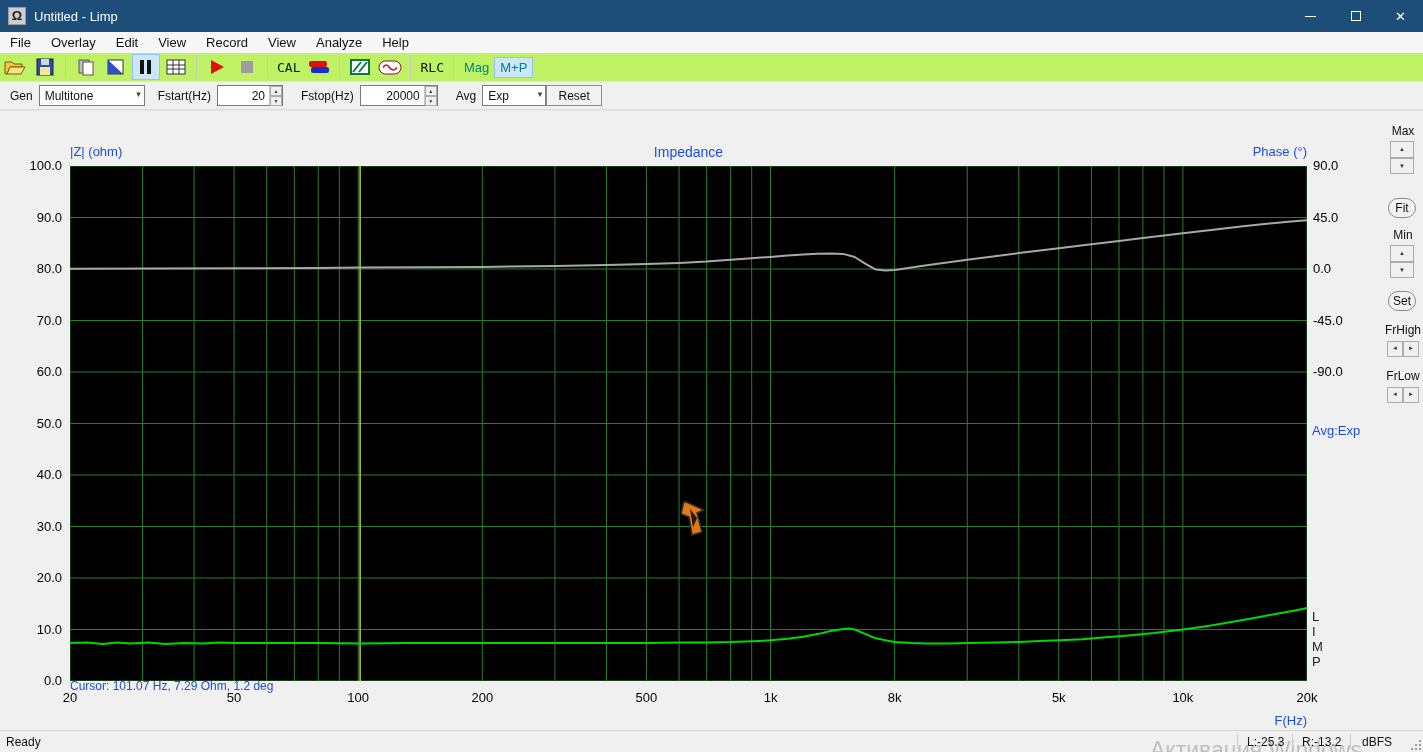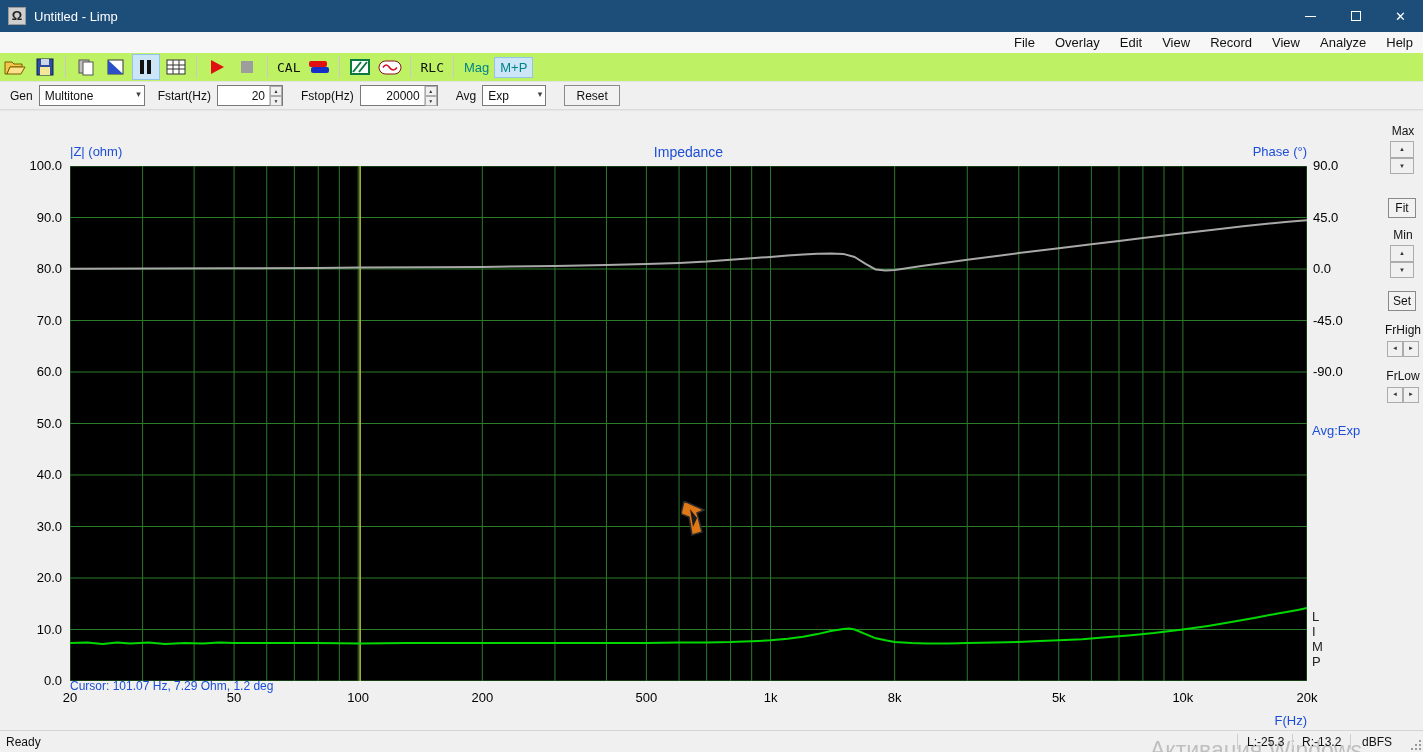--- a/index.html
+++ b/index.html
@@ -13,21 +13,21 @@
   .app-icon { width:18px; height:18px; margin-left:8px; background:#cfcfcf; border:1px solid #9a9a9a;
               color:#222; font-size:13px; line-height:16px; text-align:center; font-weight:bold; }
   .title-text { margin-left:8px; font-size:13px; }
   .winbtns { position:absolute; right:0; top:0; height:32px; display:flex; }
   .winbtn { width:45px; height:32px; display:flex; align-items:center; justify-content:center; color:#fff; font-size:13px; }
   .glyph-min { display:block; width:11px; height:1px; background:#fff; }
   .glyph-max { display:block; width:10px; height:10px; border:1px solid #fff; }
 
   
   .menubar { position:absolute; left:0; top:32px; width:1423px; height:21px; background:#f7f7f7;
-             display:flex; align-items:center; font-size:13px; color:#111;justify-content:flex-end; }
+             display:flex; align-items:center; font-size:13px; color:#111; }
   .menu-item { padding:2px 10px; }
 
   
   .toolbar { position:absolute; left:0; top:53px; width:1423px; height:29px; background:#bef264;
              border-bottom:1px solid #e3e3e3; display:flex; align-items:center; }
   .tbtn { width:28px; height:26px; margin:0 1px; display:flex; align-items:center; justify-content:center; }
   .tbtn.pressed { background:#cde6f7; border:1px solid #92c3e9; }
   .tsep { width:1px; height:22px; background:#c9c9c9; margin:0 5px; }
   .ttext { font-family:"DejaVu Sans Mono", monospace; font-size:13px; color:#111; padding:0 4px; }
   .tteal { font-size:13px; font-weight:normal; color:#00838a; padding:2px 5px; }
@@ -58,21 +58,21 @@
   .yr { left:1313px; width:70px; text-align:left; }
   .xb { width:60px; text-align:center; }
   #limp-vert { position:absolute; left:1312px; top:498px; font-size:13px; line-height:15px; color:#222; }
   #mouse-cursor { position:absolute; left:681px; top:390px; }
 
   
   .sidepanel { position:absolute; left:1383px; top:110px; width:40px; height:620px; font-size:12px; color:#111; }
   .sp-label { position:absolute; width:40px; text-align:center; }
   .sp-vspin { position:absolute; left:7px; width:24px; height:33px; display:flex; flex-direction:column; }
   .sp-vspin span { flex:1; background:#f0f0f0; border:1px solid #acacac; font-size:6px; line-height:14px; text-align:center; color:#333; }
-  .sp-btn { position:absolute; left:5px; width:28px; height:20px; line-height:18px; }
+  .sp-btn { position:absolute; left:5px; width:28px; height:20px; line-height:18px;border-radius:10px; }
   .sp-hspin { position:absolute; left:4px; width:32px; height:16px; display:flex; }
   .sp-hspin span { flex:1; background:#f0f0f0; border:1px solid #acacac; font-size:6px; line-height:13px; text-align:center; color:#333; }
 
   
   .statusbar { position:absolute; left:0; top:730px; width:1423px; height:22px; background:#f0f0f0;
                border-top:1px solid #d5d5d5; font-size:12px; color:#111; overflow:hidden; }
   .sb-ready { position:absolute; left:6px; top:4px; z-index:3; }
   .sb-item { position:absolute; top:4px; z-index:3; }
   .sb-sep { position:absolute; top:3px; width:1px; height:15px; background:#cfcfcf; z-index:3; }
   #watermark { position:absolute; left:1150px; top:6px; z-index:1; font-size:23px; color:#8f8f8f;
@@ -213,21 +213,21 @@
       <span class="vspin">
         <span>▲</span>
         <span>▼</span>
       </span>
     </div>
     <span class="glabel" style="margin-left:18px">Avg</span>
     <div class="combo" style="width:64px">
       <span>Exp</span>
       <span class="arrow">▾</span>
     </div>
-    <button class="btn" style="width:56px;height:21px;margin-left:18px">Reset</button>
+    <button class="btn" style="width:56px;height:21px;">Reset</button>
   </div>
 
   <div id="chart-area">
     <div class="chart-label" style="left:70px;top:33px">|Z| (ohm)</div>
     <div class="chart-label" style="left:70px;top:33px;width:1237px;text-align:center;font-size:14px">Impedance</div>
     <div class="chart-label" style="left:1187px;top:33px;width:120px;text-align:right">Phase (°)</div>
     <div id="plot-bg"></div>
     <svg id="plot-svg" width="1237" height="515" viewBox="0 0 1237 515">
         <line x1="0" x2="1237" y1="0" y2="0" stroke="#2b7c2b" stroke-width="1"></line>
         <line x1="0" x2="1237" y1="51.5" y2="51.5" stroke="#2b7c2b" stroke-width="1"></line>

